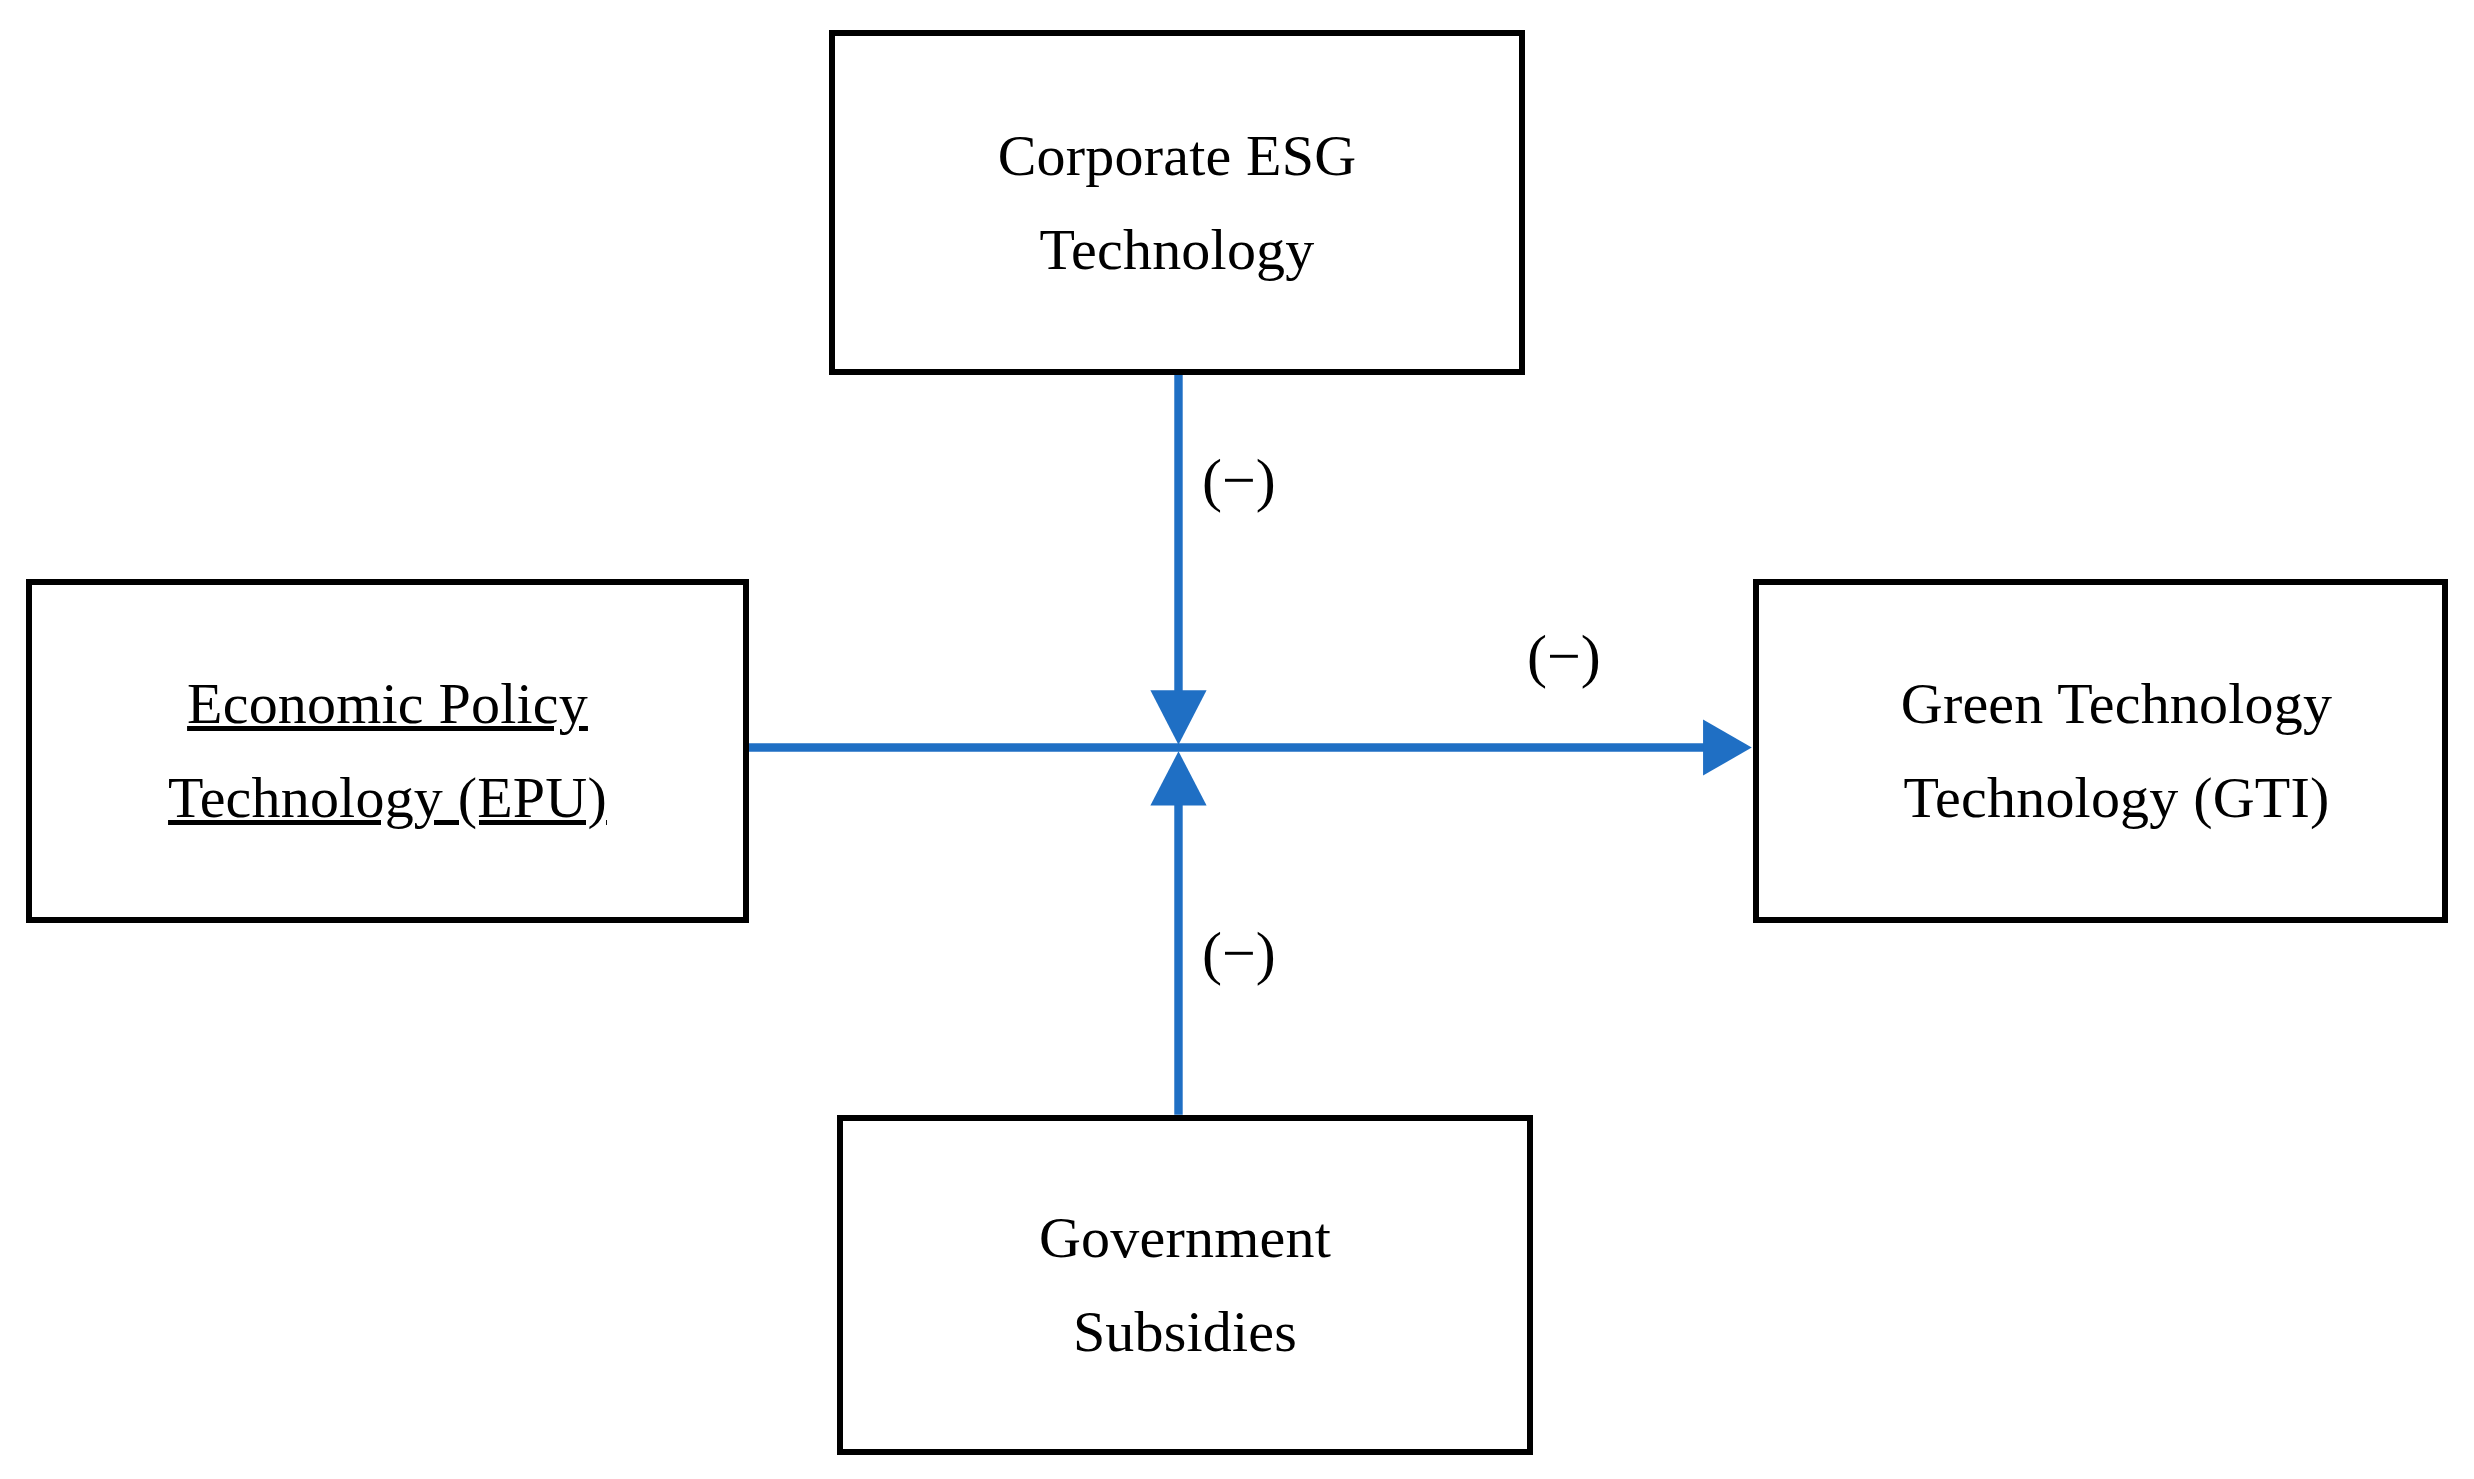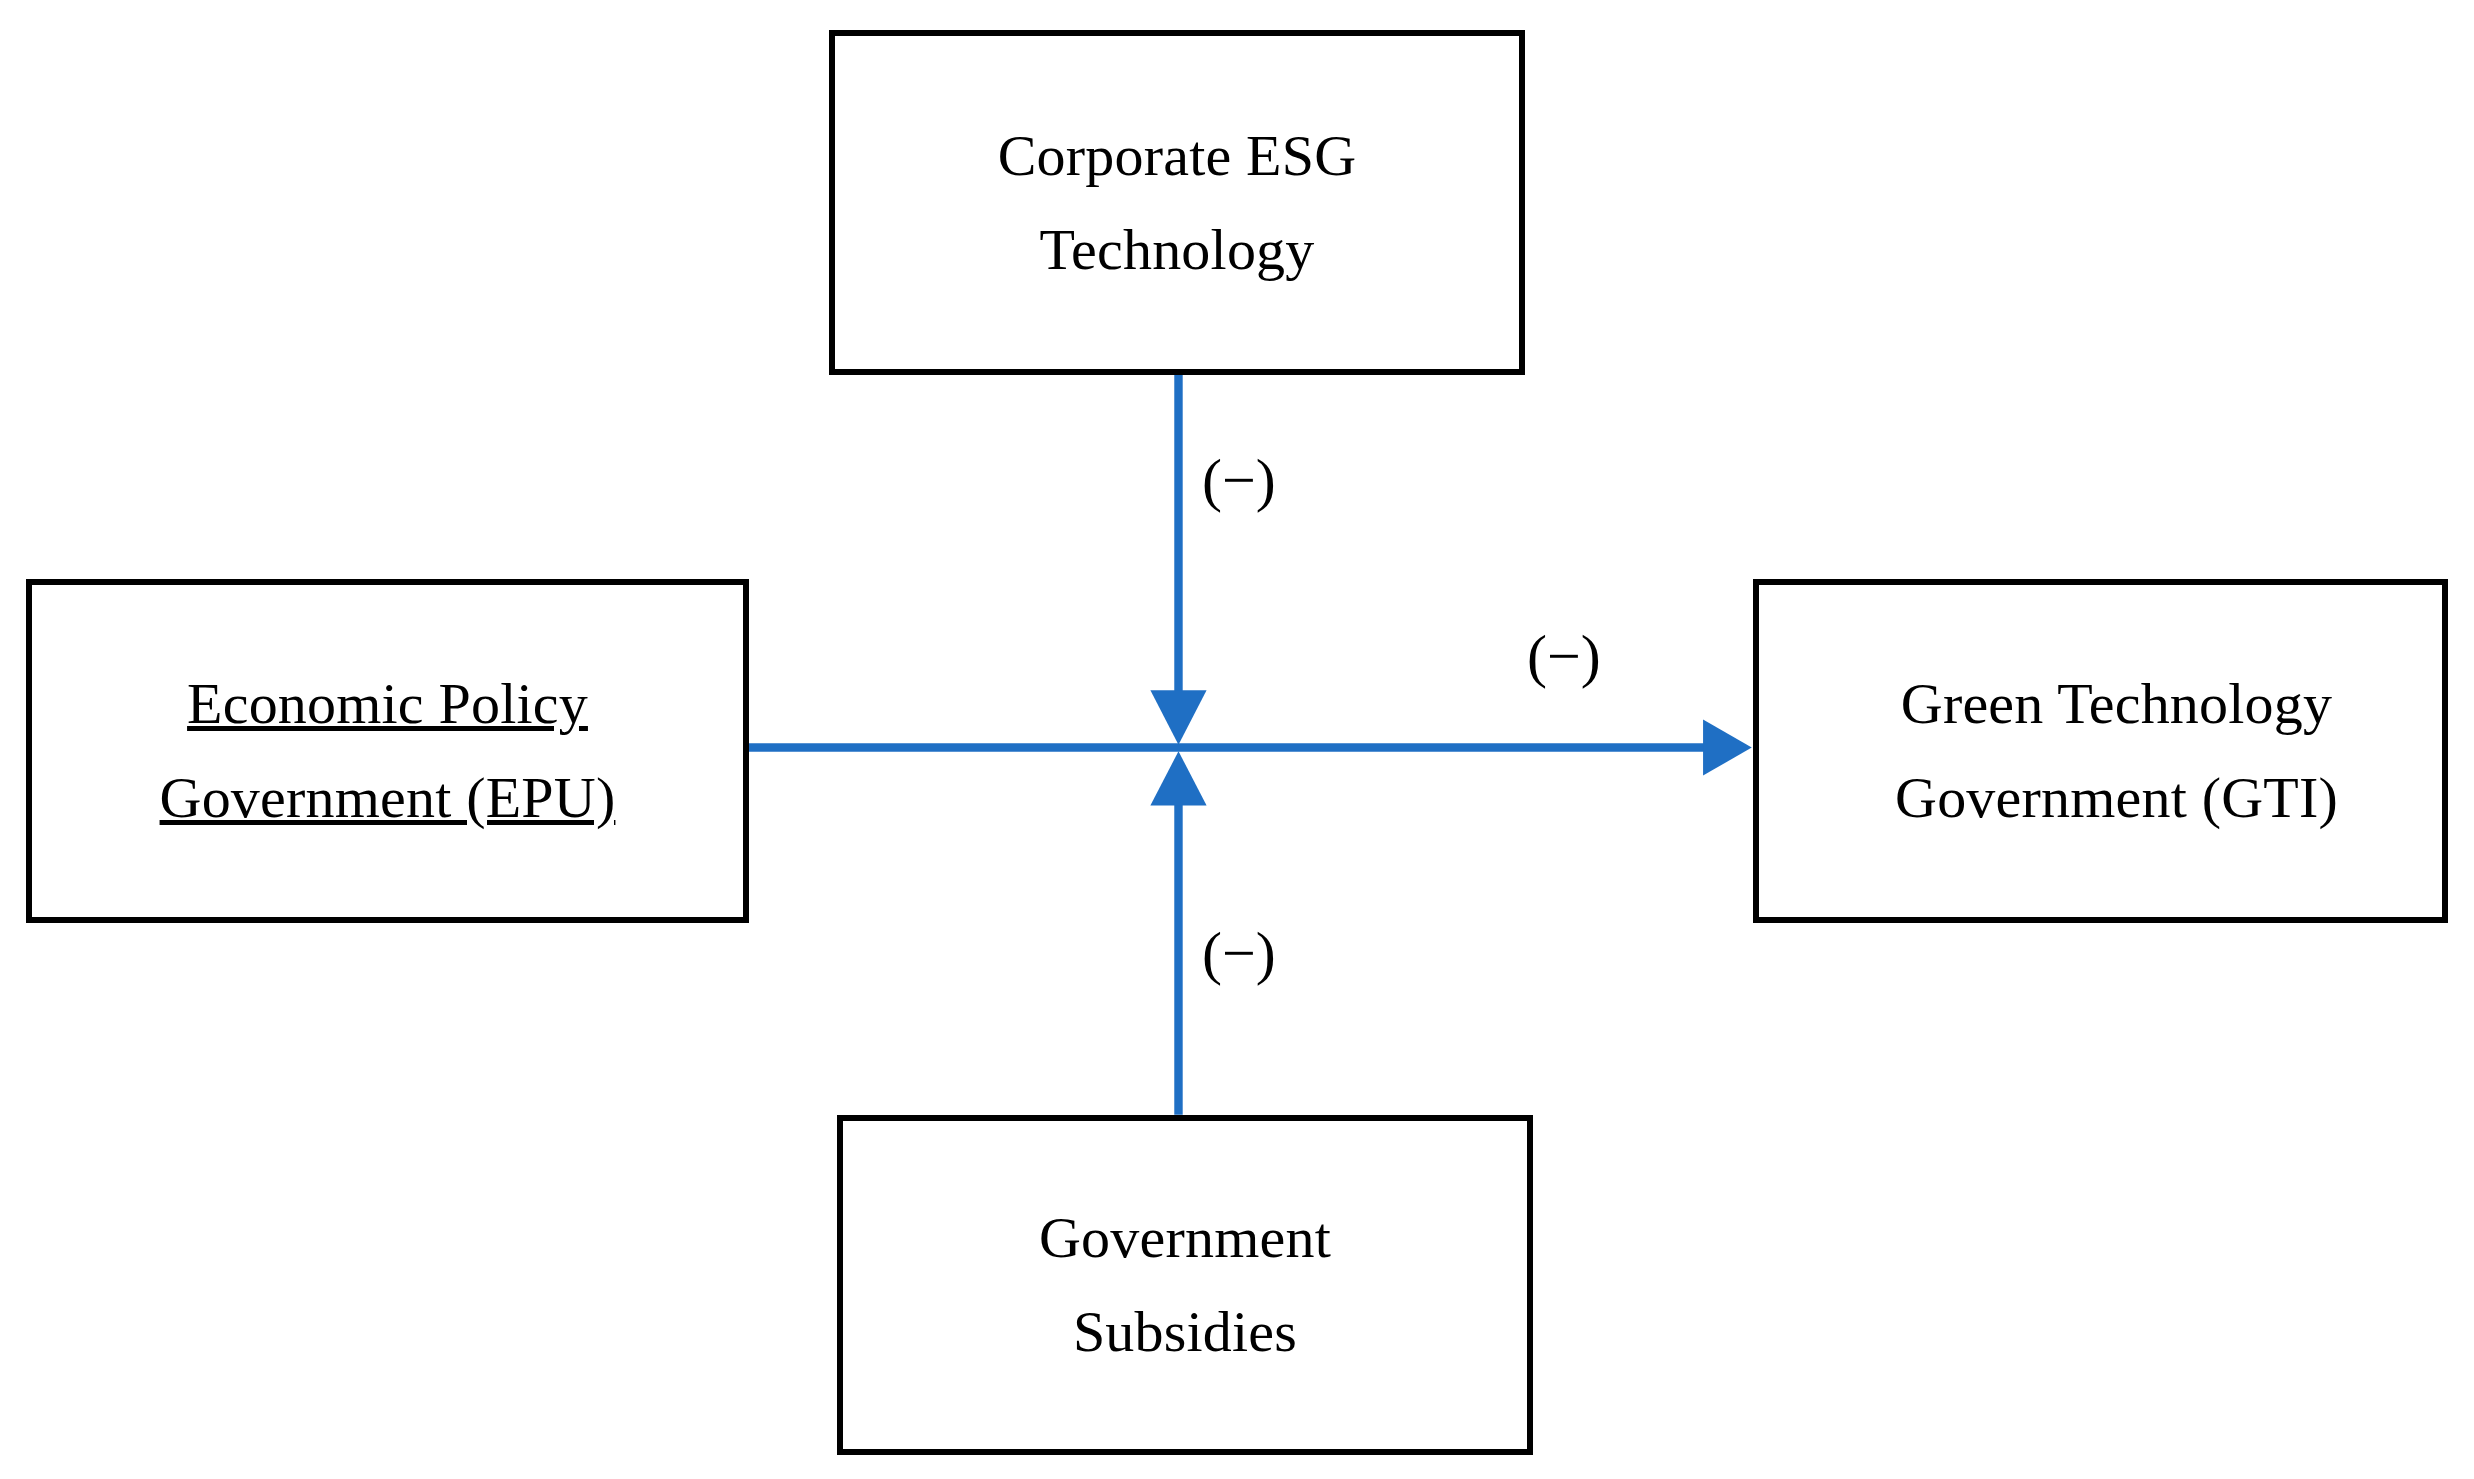--- a/index.html
+++ b/index.html
@@ -82,26 +82,26 @@
     <polygon points="1258,802 1228,860 1288,860" fill="#1f6fc4"></polygon>
   </svg>
 
   <div class="node" id="node-esg">
     <span class="line">Corporate ESG</span>
     <span class="line">Technology</span>
   </div>
 
   <div class="node" id="node-epu">
     <span class="line">Economic Policy</span>
-    <span class="line">Government (EPU)</span>
+    <span class="line">Technology (EPU)</span>
   </div>
 
   <div class="node" id="node-gti">
     <span class="line">Green Technology</span>
-    <span class="line">Government (GTI)</span>
+    <span class="line">Technology (GTI)</span>
   </div>
 
   <div class="node" id="node-subsidy">
     <span class="line">Government</span>
     <span class="line">Subsidies</span>
   </div>
 
   <span class="sign-label" id="label-esg-gti">(−)</span>
   <span class="sign-label" id="label-epu-gti">(−)</span>
   <span class="sign-label" id="label-subsidy-gti">(−)</span>

